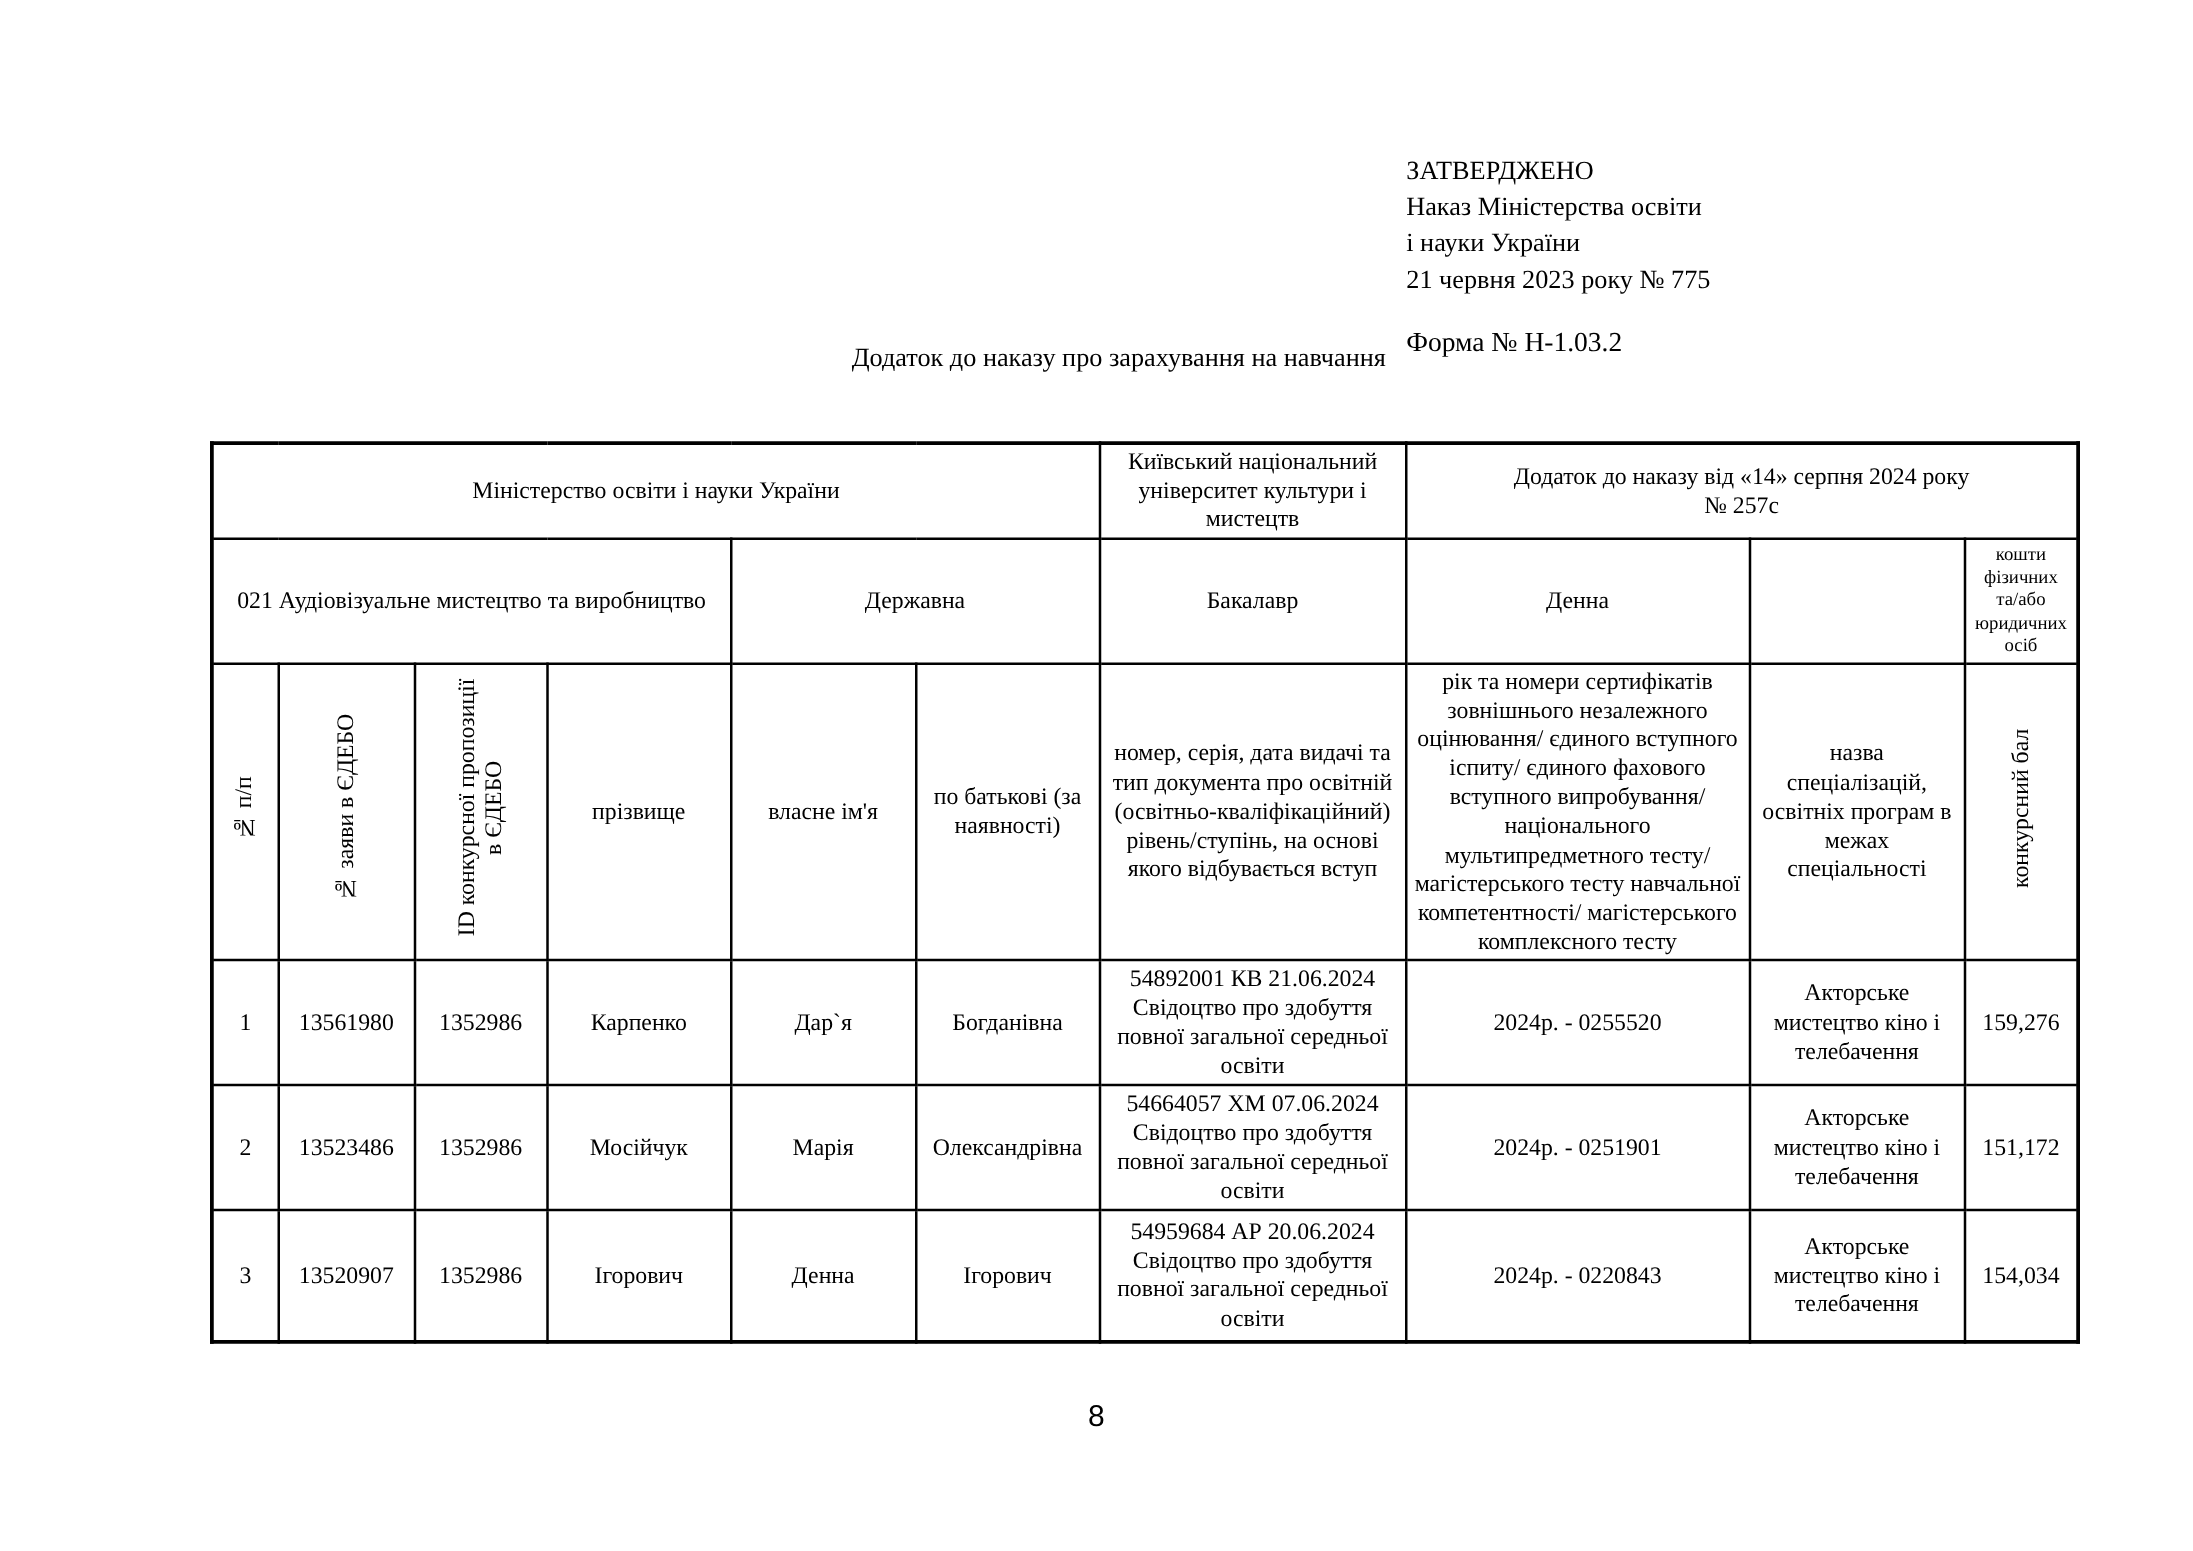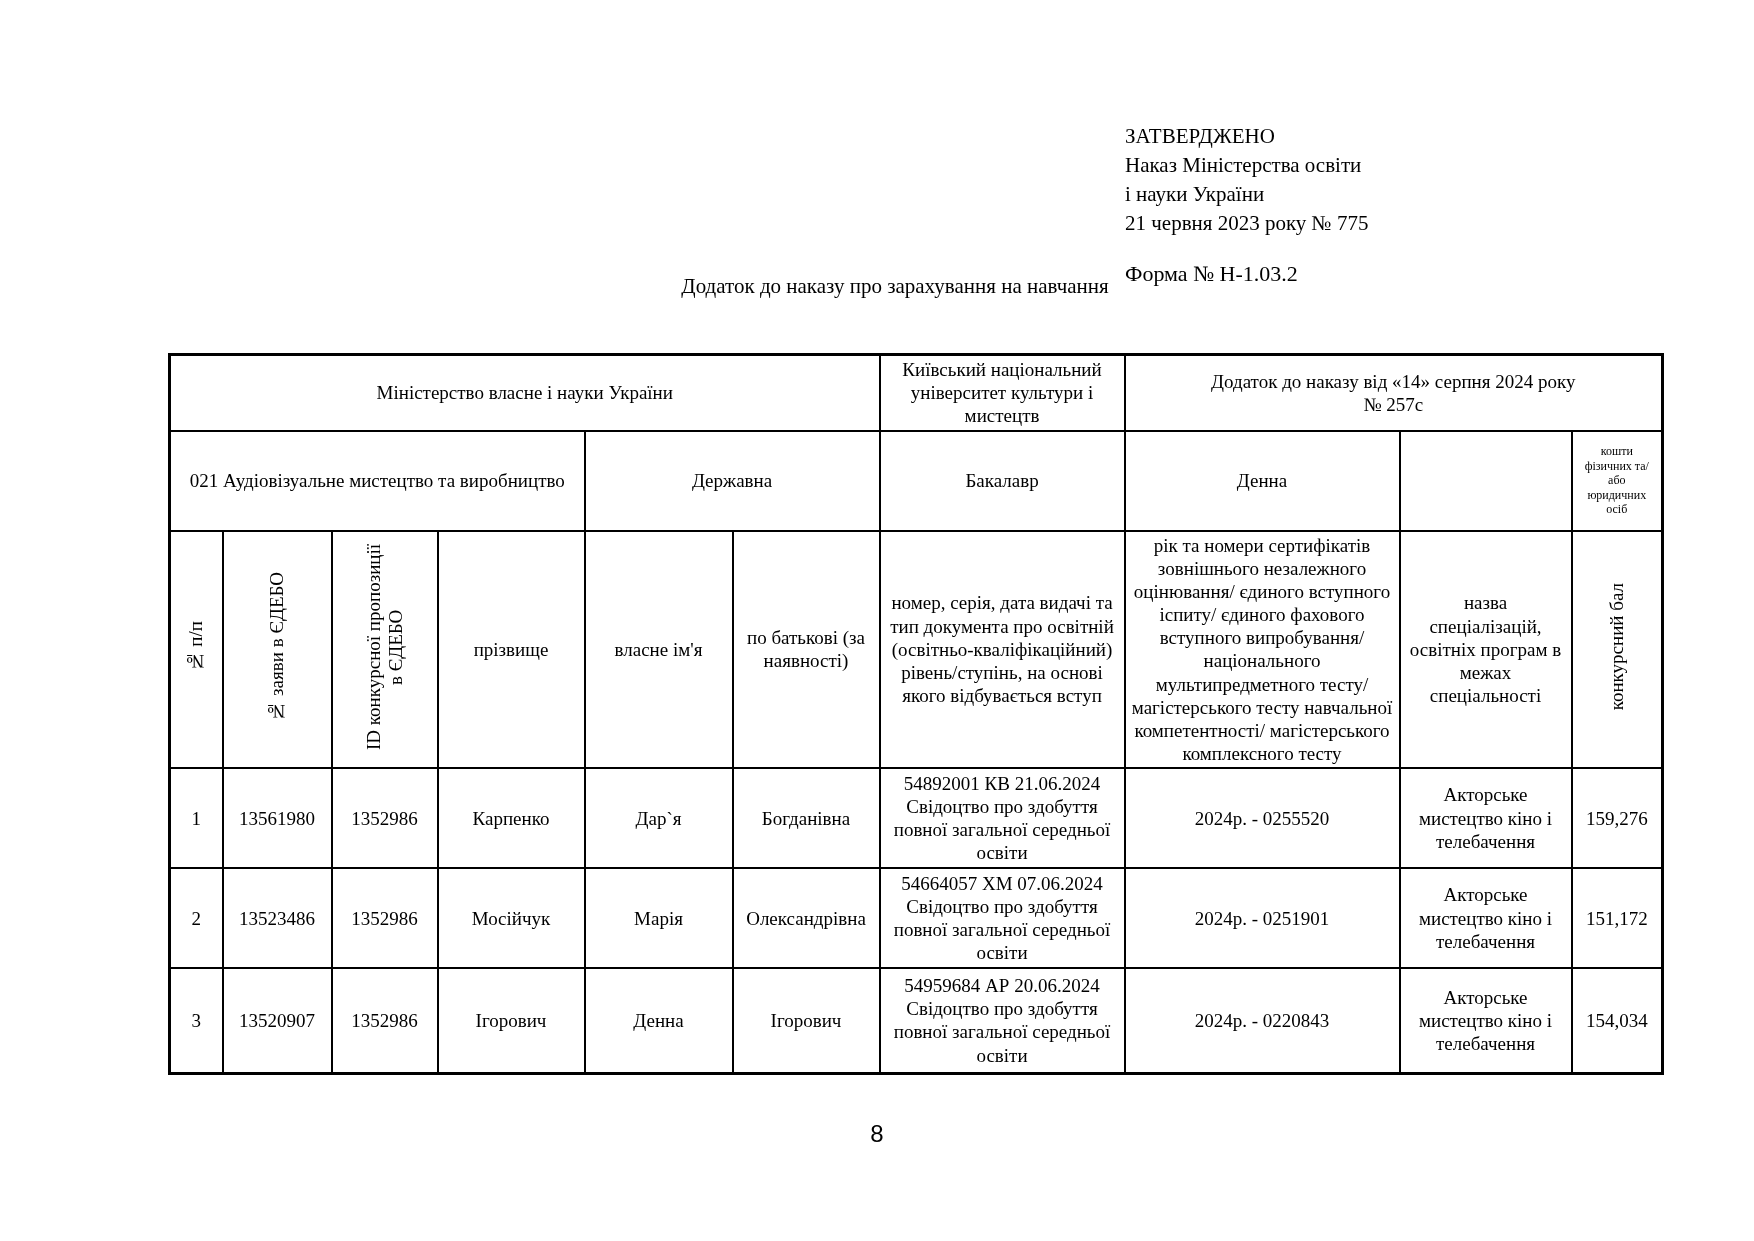--- a/index.html
+++ b/index.html
@@ -10,21 +10,21 @@
   .approval { position:absolute; left:1125px; top:82px; font-size:21px; line-height:29px;margin-top:40px; }
   .approval .form-line { margin-top:21px; font-weight:normal; font-size:22px; }
   .doc-title { position:absolute; left:0; top:274px; width:1754px; text-align:center; font-size:21px;padding-left:18px; }
 
   table.main {
     position:absolute; left:168px; top:353px; width:1493px;
     border-collapse:collapse; table-layout:fixed; font-size:19px;
     border:3px solid #000;
   }
   table.main td { border:2px solid #000; padding:2px 5px; vertical-align:middle; text-align:center; overflow:hidden; line-height:1.22; }
-  td.small { font-size:12px; line-height:1.18; padding:2px 2px; }
+  td.small { font-size:15px; line-height:1.18; padding:2px 2px; }
   td.hdr { line-height:1.16;border-radius:10px; }
   td.top { vertical-align:top; }
   td.left { text-align:left; }
   td.right { text-align:right;margin-top:12px; }
   .vtext {
     writing-mode:vertical-rl; transform:rotate(180deg);
     display:inline-block; max-height:218px; line-height:1.15; text-align:center;
   }
   .page-num {
     position:absolute; left:0; top:1120px; width:1754px; text-align:center;
@@ -55,21 +55,21 @@
         <col style="width:148px">
         <col style="width:147px">
       <col style="width:245px">
         <col style="width:275px">
         <col style="width:172px">
       <col style="width:91px">
     </colgroup>
 
     <tbody>
         <tr style="height:75px">
-      <td colspan="6">Міністерство власне і науки України</td>
+      <td colspan="6">Міністерство освіти і науки України</td>
       <td>Київський національний університет культури і мистецтв</td>
       <td colspan="3">
         <div>Додаток до наказу від «14»  серпня 2024 року</div>
         <div>№ 257с</div>
       </td>
     </tr>
 
     <tr style="height:100px">
       <td colspan="4">021 Аудіовізуальне мистецтво та виробництво</td>
       <td colspan="2">Державна</td>

